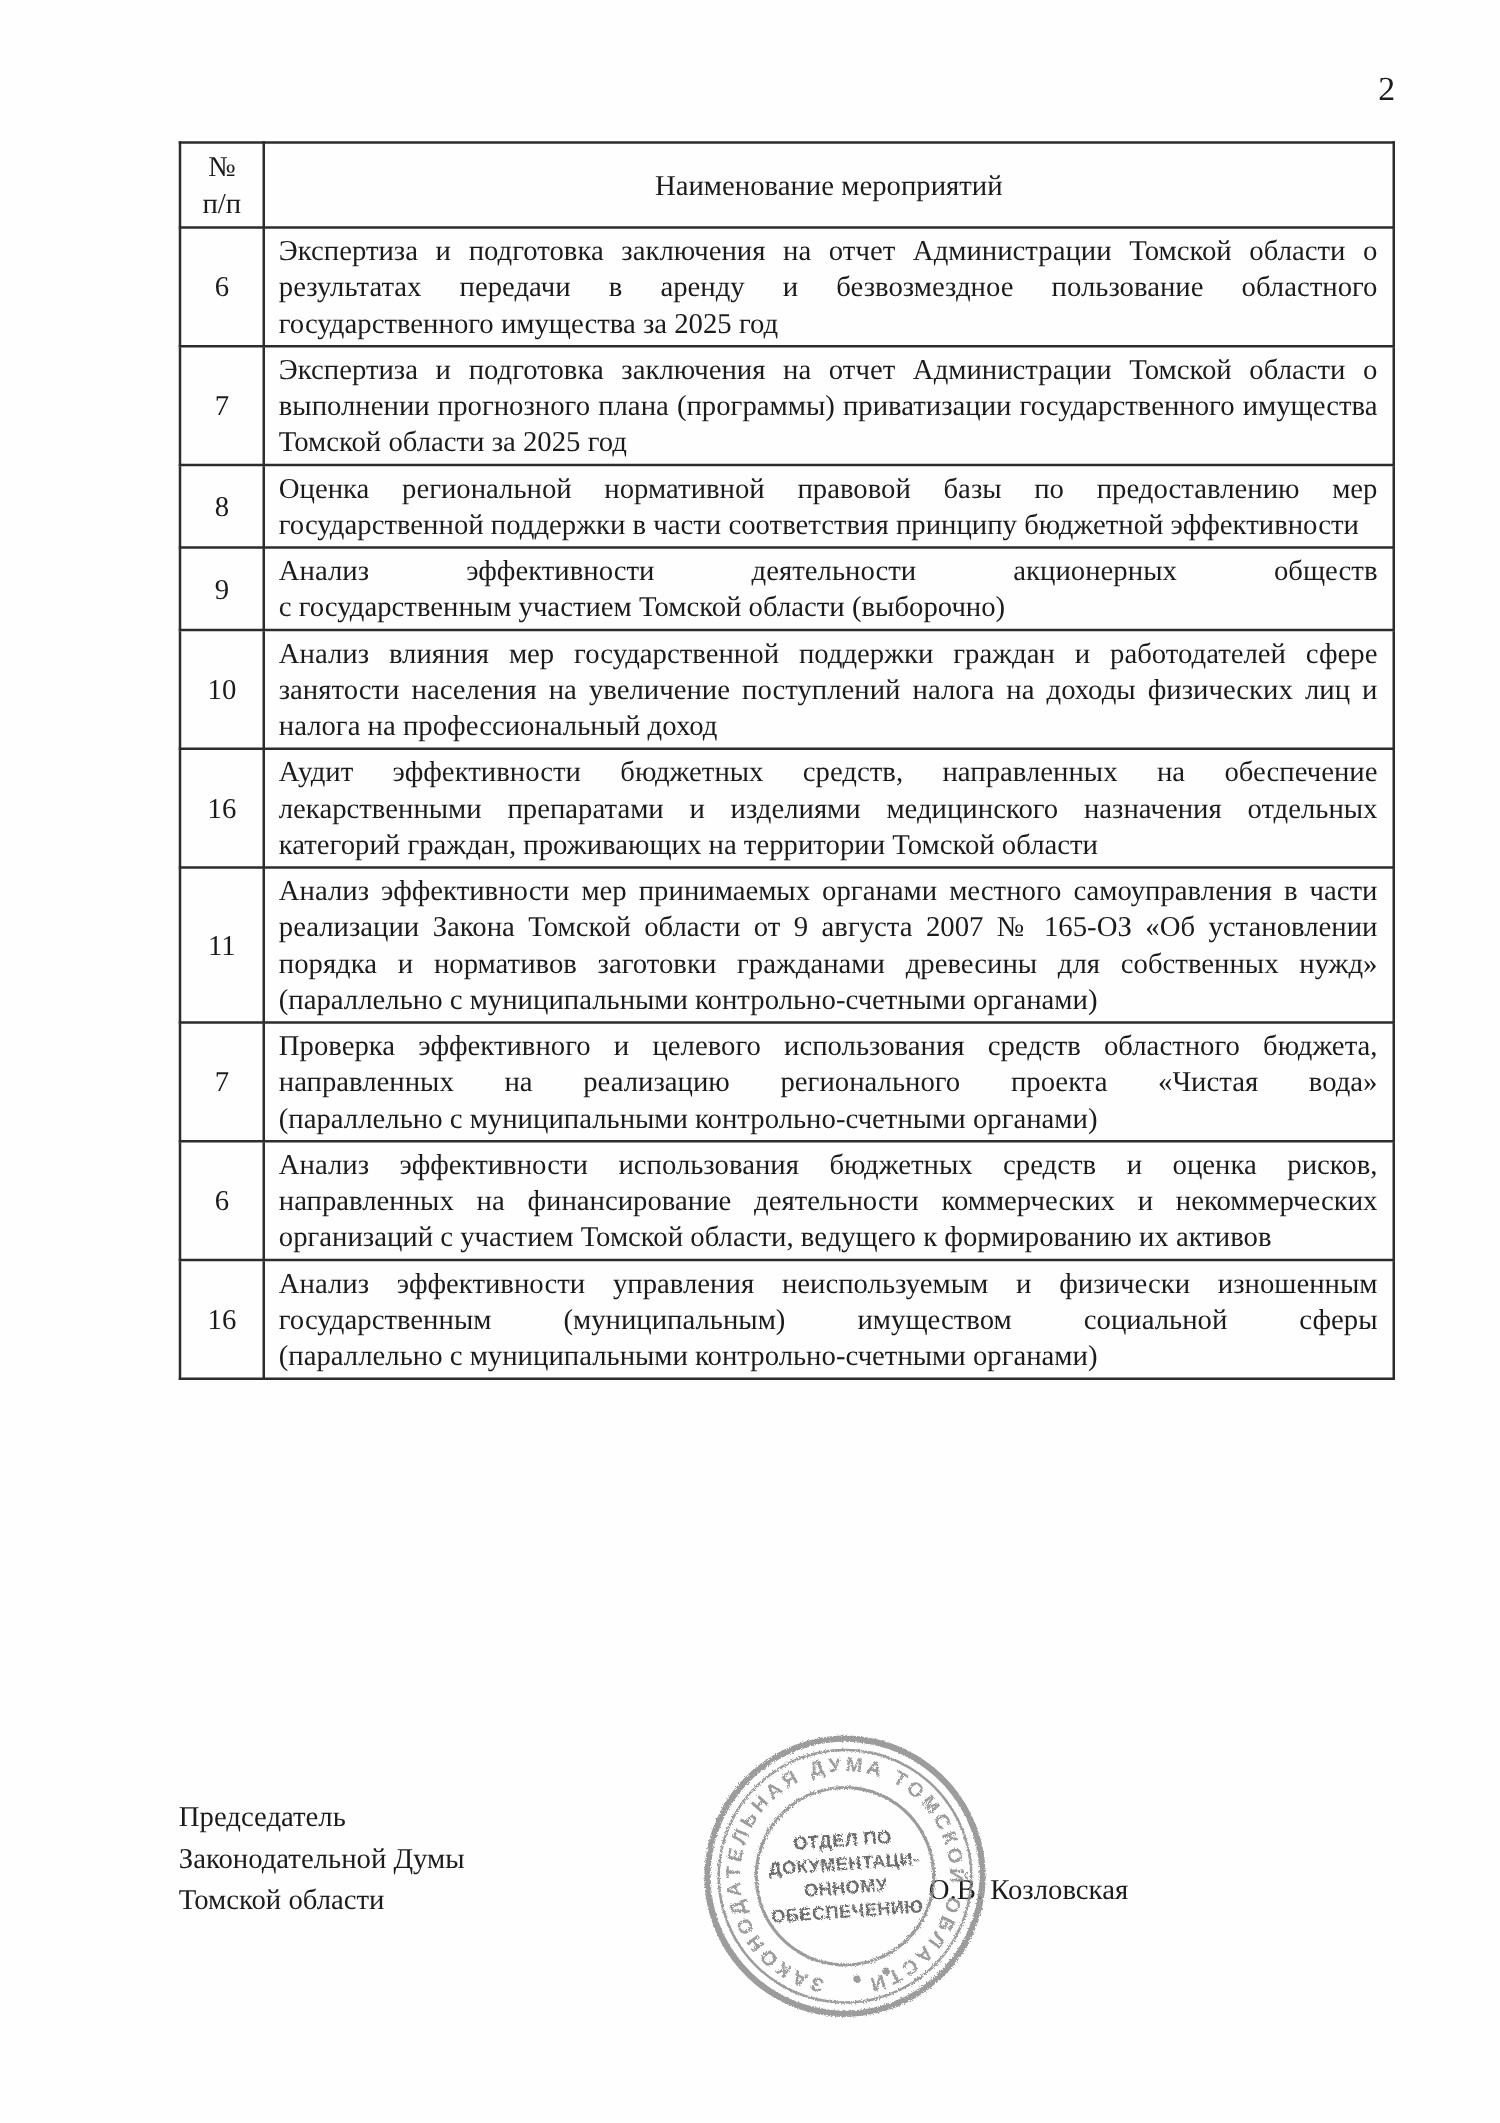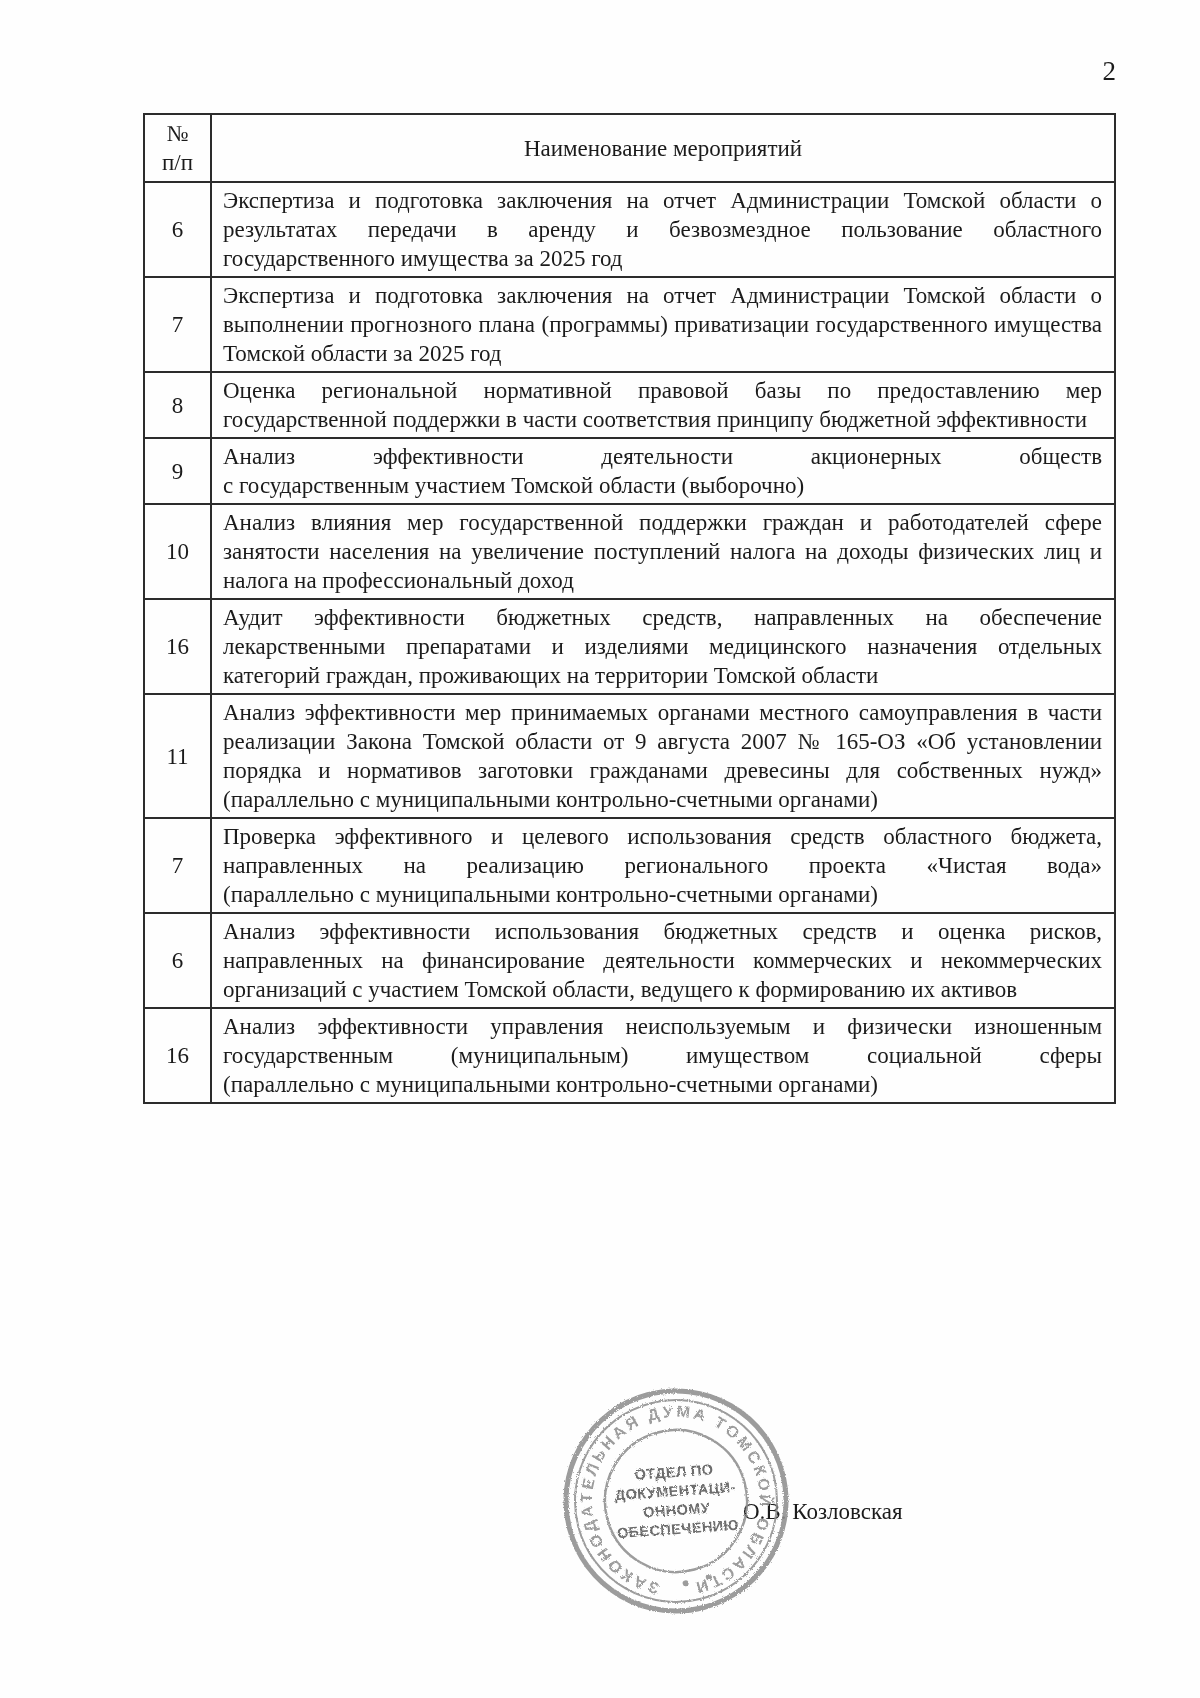--- a/index.html
+++ b/index.html
@@ -146,20 +146,25 @@
       <td class="text-cell">Анализ эффективности использования бюджетных средств и оценка рисков, направленных на финансирование деятельности коммерческих и некоммерческих организаций с участием Томской области, ведущего к формированию их активов</td>
     </tr>
     <tr>
       <td class="num-cell">16</td>
       <td class="text-cell">Анализ эффективности управления неиспользуемым и физически изношенным государственным (муниципальным) имуществом социальной сферы (параллельно&nbsp;с&nbsp;муниципальными&nbsp;контрольно-счетными&nbsp;органами)</td>
     </tr>
   </tbody>
     </table>
 
 
+  <div class="signature-position">
+    <div>Председатель</div>
+    <div>Законодательной Думы</div>
+    <div>Томской области</div>
+  </div>
 
   <div class="signature-name">О.В. Козловская</div>
 
   <div class="stamp">
     <svg viewBox="0 0 232 232" xmlns="http://www.w3.org/2000/svg">
       <defs>
         <filter id="stampRough" x="-15%" y="-15%" width="130%" height="130%">
           <feTurbulence type="fractalNoise" baseFrequency="0.85" numOctaves="2" result="n"></feTurbulence>
           <feDisplacementMap in="SourceGraphic" in2="n" scale="3.2"></feDisplacementMap>
         </filter>

